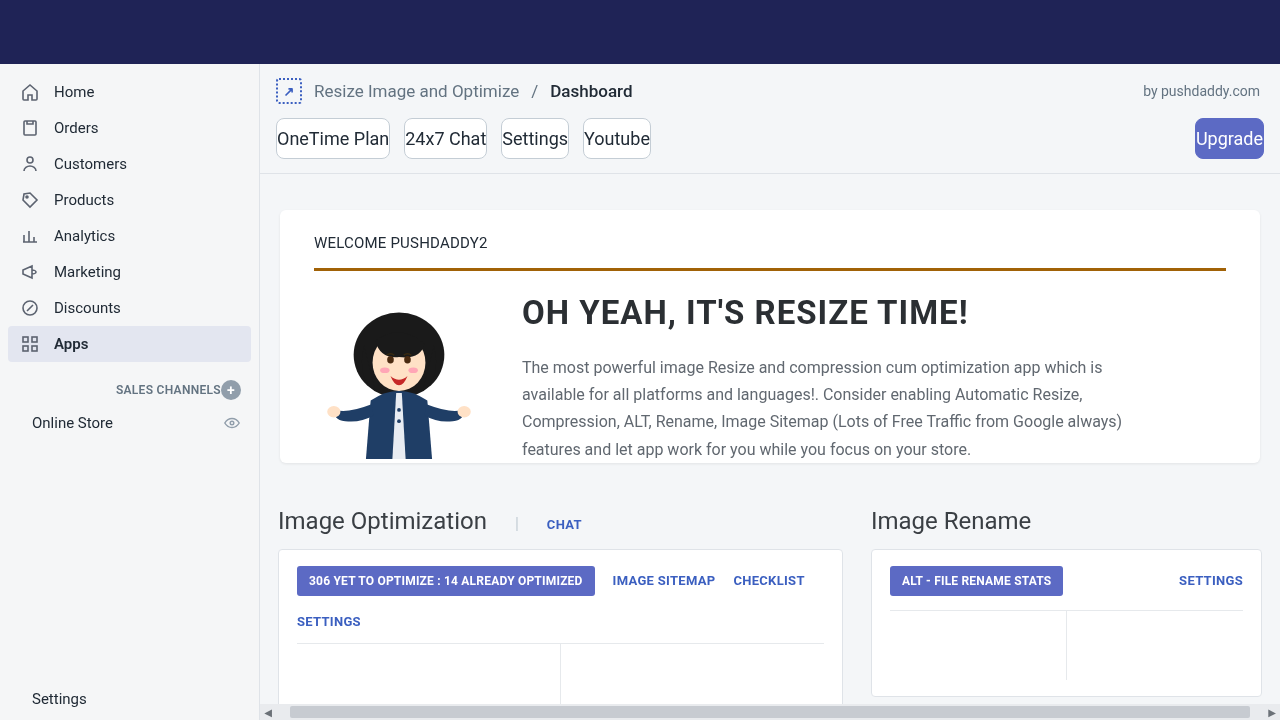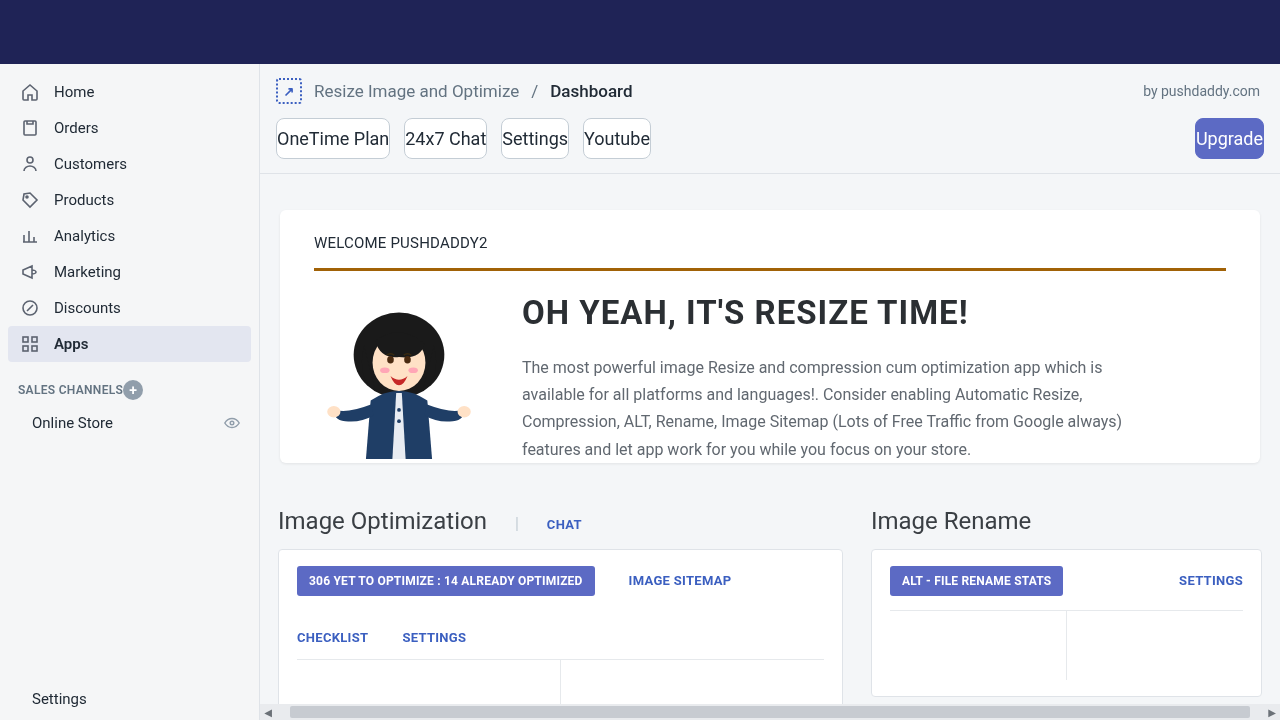--- a/index.html
+++ b/index.html
@@ -4,21 +4,21 @@
 <style>
 *{box-sizing:border-box;margin:0;padding:0;font-family:-apple-system,BlinkMacSystemFont,"Segoe UI",Roboto,Helvetica,Arial,sans-serif}
 body{background:#f4f6f8;overflow:hidden}
 .topbar{height:64px;background:#1f2356;width:100%}
 .layout{display:flex;height:656px}
 .sidebar{width:260px;background:#f5f6f7;border-right:1px solid #dfe3e8;display:flex;flex-direction:column}
 .nav{padding:10px 8px 0 8px;flex:0 0 auto}
 .nav-item{display:flex;align-items:center;gap:14px;padding:8px 12px;border-radius:4px;color:#212b36;font-size:15px;cursor:pointer}
 .nav-item.active{background:#e3e6f0;font-weight:600}
 .nav-item .ic{width:20px;height:20px;color:#5c6370;display:flex;align-items:center;justify-content:center}
-.sc-head{display:flex;align-items:center;justify-content:flex-start;padding:18px 18px 6px 18px;color:#637381;font-size:12px;font-weight:600;letter-spacing:.3px}
+.sc-head{display:flex;align-items:center;justify-content:flex-end;padding:18px 18px 6px 18px;color:#637381;font-size:12px;font-weight:600;letter-spacing:.3px}
 .sc-head .plus{width:20px;height:20px;border-radius:50%;background:#919eab;color:#fff;display:flex;align-items:center;justify-content:center;font-size:14px}
 .sc-item{display:flex;align-items:center;gap:14px;padding:8px 18px;color:#212b36;font-size:15px;cursor:pointer}
 .sc-item .eye{margin-left:auto;color:#919eab}
 .sidebar-footer{margin-top:auto;padding:12px 18px;display:flex;align-items:center;gap:14px;color:#212b36;font-size:15px;border-top:1px solid transparent;cursor:pointer}
 .main{flex:1;overflow:auto;position:relative}
 .breadcrumb{display:flex;align-items:center;justify-content:space-between;padding:14px 20px 14px 16px}
 .breadcrumb-left{display:flex;align-items:center;gap:12px;font-size:17px;color:#637381}
 .breadcrumb-left .app-ic{width:26px;height:26px;border:2px dotted #3b5fc0;border-radius:3px;display:flex;align-items:center;justify-content:center;color:#3b5fc0;font-size:13px;font-weight:700}
 .breadcrumb-left .crumb-app{color:#637381}
 .breadcrumb-left .sep{color:#637381}
@@ -36,21 +36,21 @@
 .hero-text h1{font-size:33px;font-weight:700;color:#2b2f33;letter-spacing:1px;margin:4px 0 22px 0}
 .hero-text p{font-size:16px;color:#616870;line-height:1.7;max-width:620px}
 .sections{display:flex;gap:28px;margin-top:44px}
 .sec-left{flex:1.04}
 .sec-right{flex:.72}
 .sec-head{display:flex;align-items:baseline;gap:28px;margin-bottom:14px}
 .sec-head h2{font-size:24px;font-weight:400;color:#3a3f44}
 .sec-head .divider{color:#c4cdd5}
 .sec-head .chat{color:#3b5fc0;font-size:13px;font-weight:700;letter-spacing:.3px}
 .sec-card{background:#fff;border:1px solid #dfe3e8;border-radius:4px;padding:16px 18px}
-.sec-row{display:flex;align-items:center;gap:34px;flex-wrap:wrap}
+.sec-row{display:flex;align-items:center;gap:18px;flex-wrap:wrap}
 .pill{background:#5c6ac4;color:#fff;font-size:12px;font-weight:700;padding:8px 12px;border-radius:3px;letter-spacing:.2px}
 .link{color:#3b5fc0;font-size:13px;font-weight:700;letter-spacing:.3px;cursor:pointer}
 .link.right{margin-left:auto}
 .sec-body{display:flex;margin-top:14px;border-top:1px solid #e6e9ec;height:70px}
 .sec-body>div{flex:1;border-right:1px solid #e6e9ec}
 .sec-body>div:last-child{border-right:none}
 .hscroll{position:absolute;left:0;right:0;bottom:0;height:16px;background:#e9ebee;display:flex;align-items:center}
 .hscroll .arrow{width:16px;height:16px;display:flex;align-items:center;justify-content:center;color:#6b7177;font-size:10px}
 .hscroll .track{flex:1;height:100%;position:relative}
 .hscroll .thumb{position:absolute;left:14px;right:14px;top:2px;bottom:2px;background:#c7cbd1;border-radius:2px}

